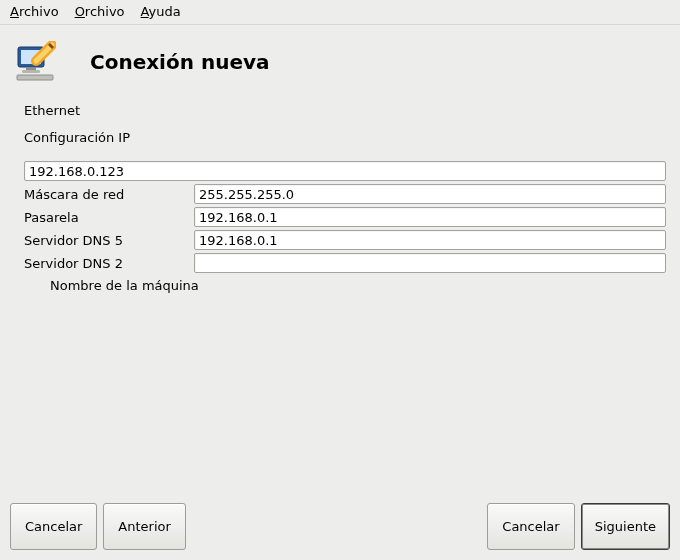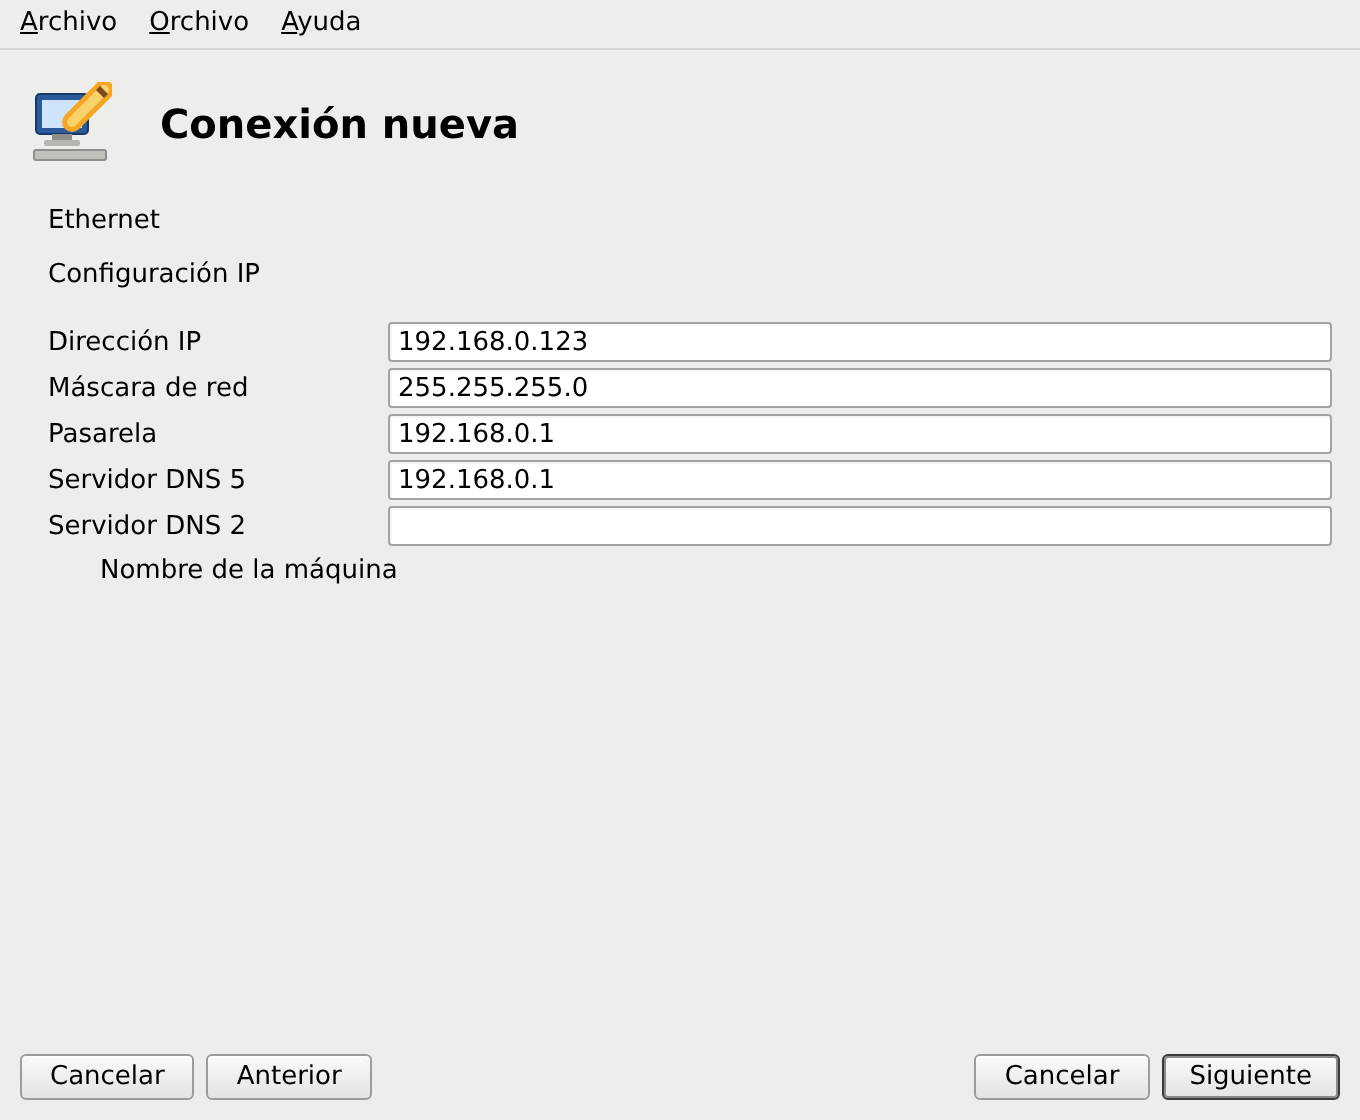--- a/index.html
+++ b/index.html
@@ -22,21 +22,21 @@
     border-bottom: 1px solid #d6d6d2;
     background: #ededeb;
   }
   .menubar span {
     cursor: default;
   }
   .menubar .mnemonic { text-decoration: underline; }
   .header {
     display: flex;
     align-items: center;
-    gap: 24px;
+    gap: 34px;
     padding: 16px 14px 20px 14px;
   }
   .header-icon {
     width: 42px;
     height: 42px;
     display: flex;
     align-items: center;
     justify-content: center;
   }
   .header h1 {
@@ -81,21 +81,21 @@
     position: absolute;
     left: 0; right: 0; bottom: 0;
     display: flex;
     padding: 10px 10px;
     gap: 6px;
   }
   .button-bar .spacer { flex: 1; }
   button {
     font-family: inherit;
     font-size: 13px;
-    padding: 3px 14px;
+    padding: 15px 14px;
     min-width: 70px;
     background: linear-gradient(#fafaf9, #e3e3e0);
     border: 1px solid #9c9c98;
     border-radius: 3px;
     box-shadow: inset 0 1px 0 #fff;
     cursor: default;
   }
   button.default {
     border: 1px solid #3a3a38;
     box-shadow: 0 0 0 1px #8a8a86 inset, inset 0 2px 0 #fff;
@@ -126,21 +126,20 @@
   </div>
   <h1>Conexión nueva</h1>
 </div>
 
 <div class="content">
   <div class="section-label">Ethernet</div>
   <div class="section-label">Configuración IP</div>
 
   <div class="form">
     <div class="form-row">
-      <label>Dirección IP</label>
       <input type="text" value="192.168.0.123" style="">
     </div>
     <div class="form-row">
       <label>Máscara de red</label>
       <input type="text" value="255.255.255.0" style="">
     </div>
     <div class="form-row">
       <label>Pasarela</label>
       <input type="text" value="192.168.0.1" style="">
     </div>

